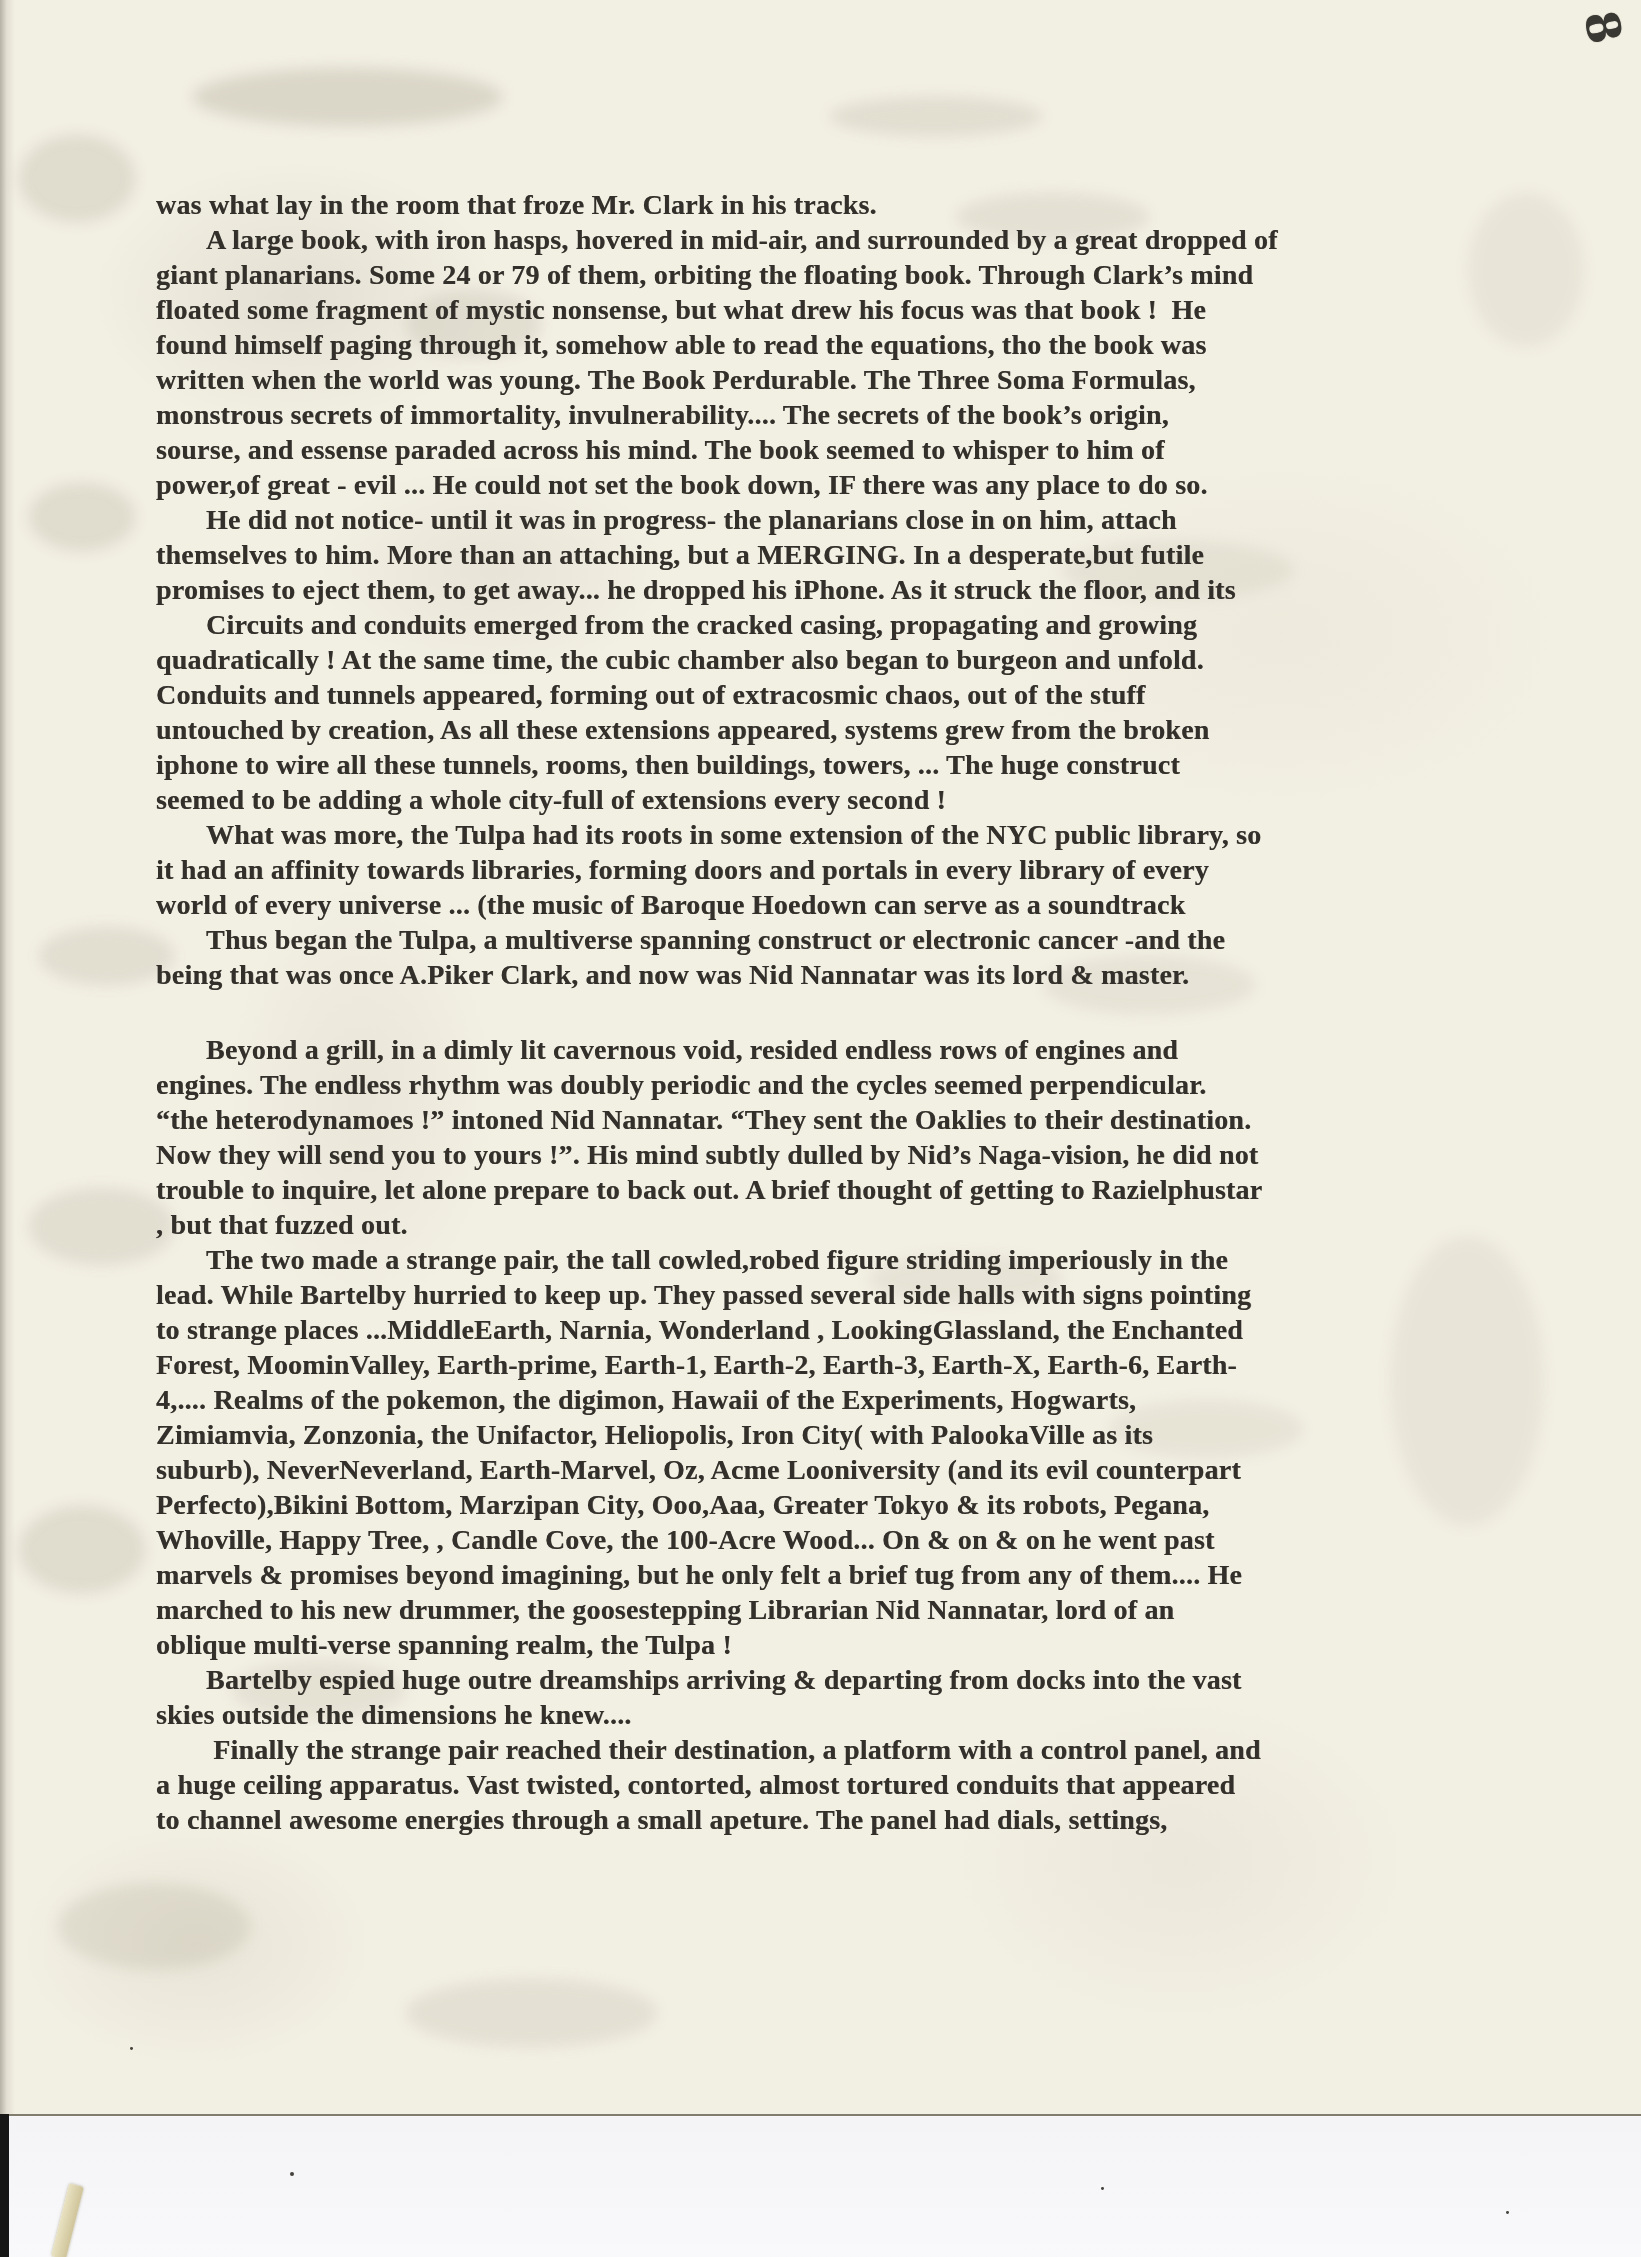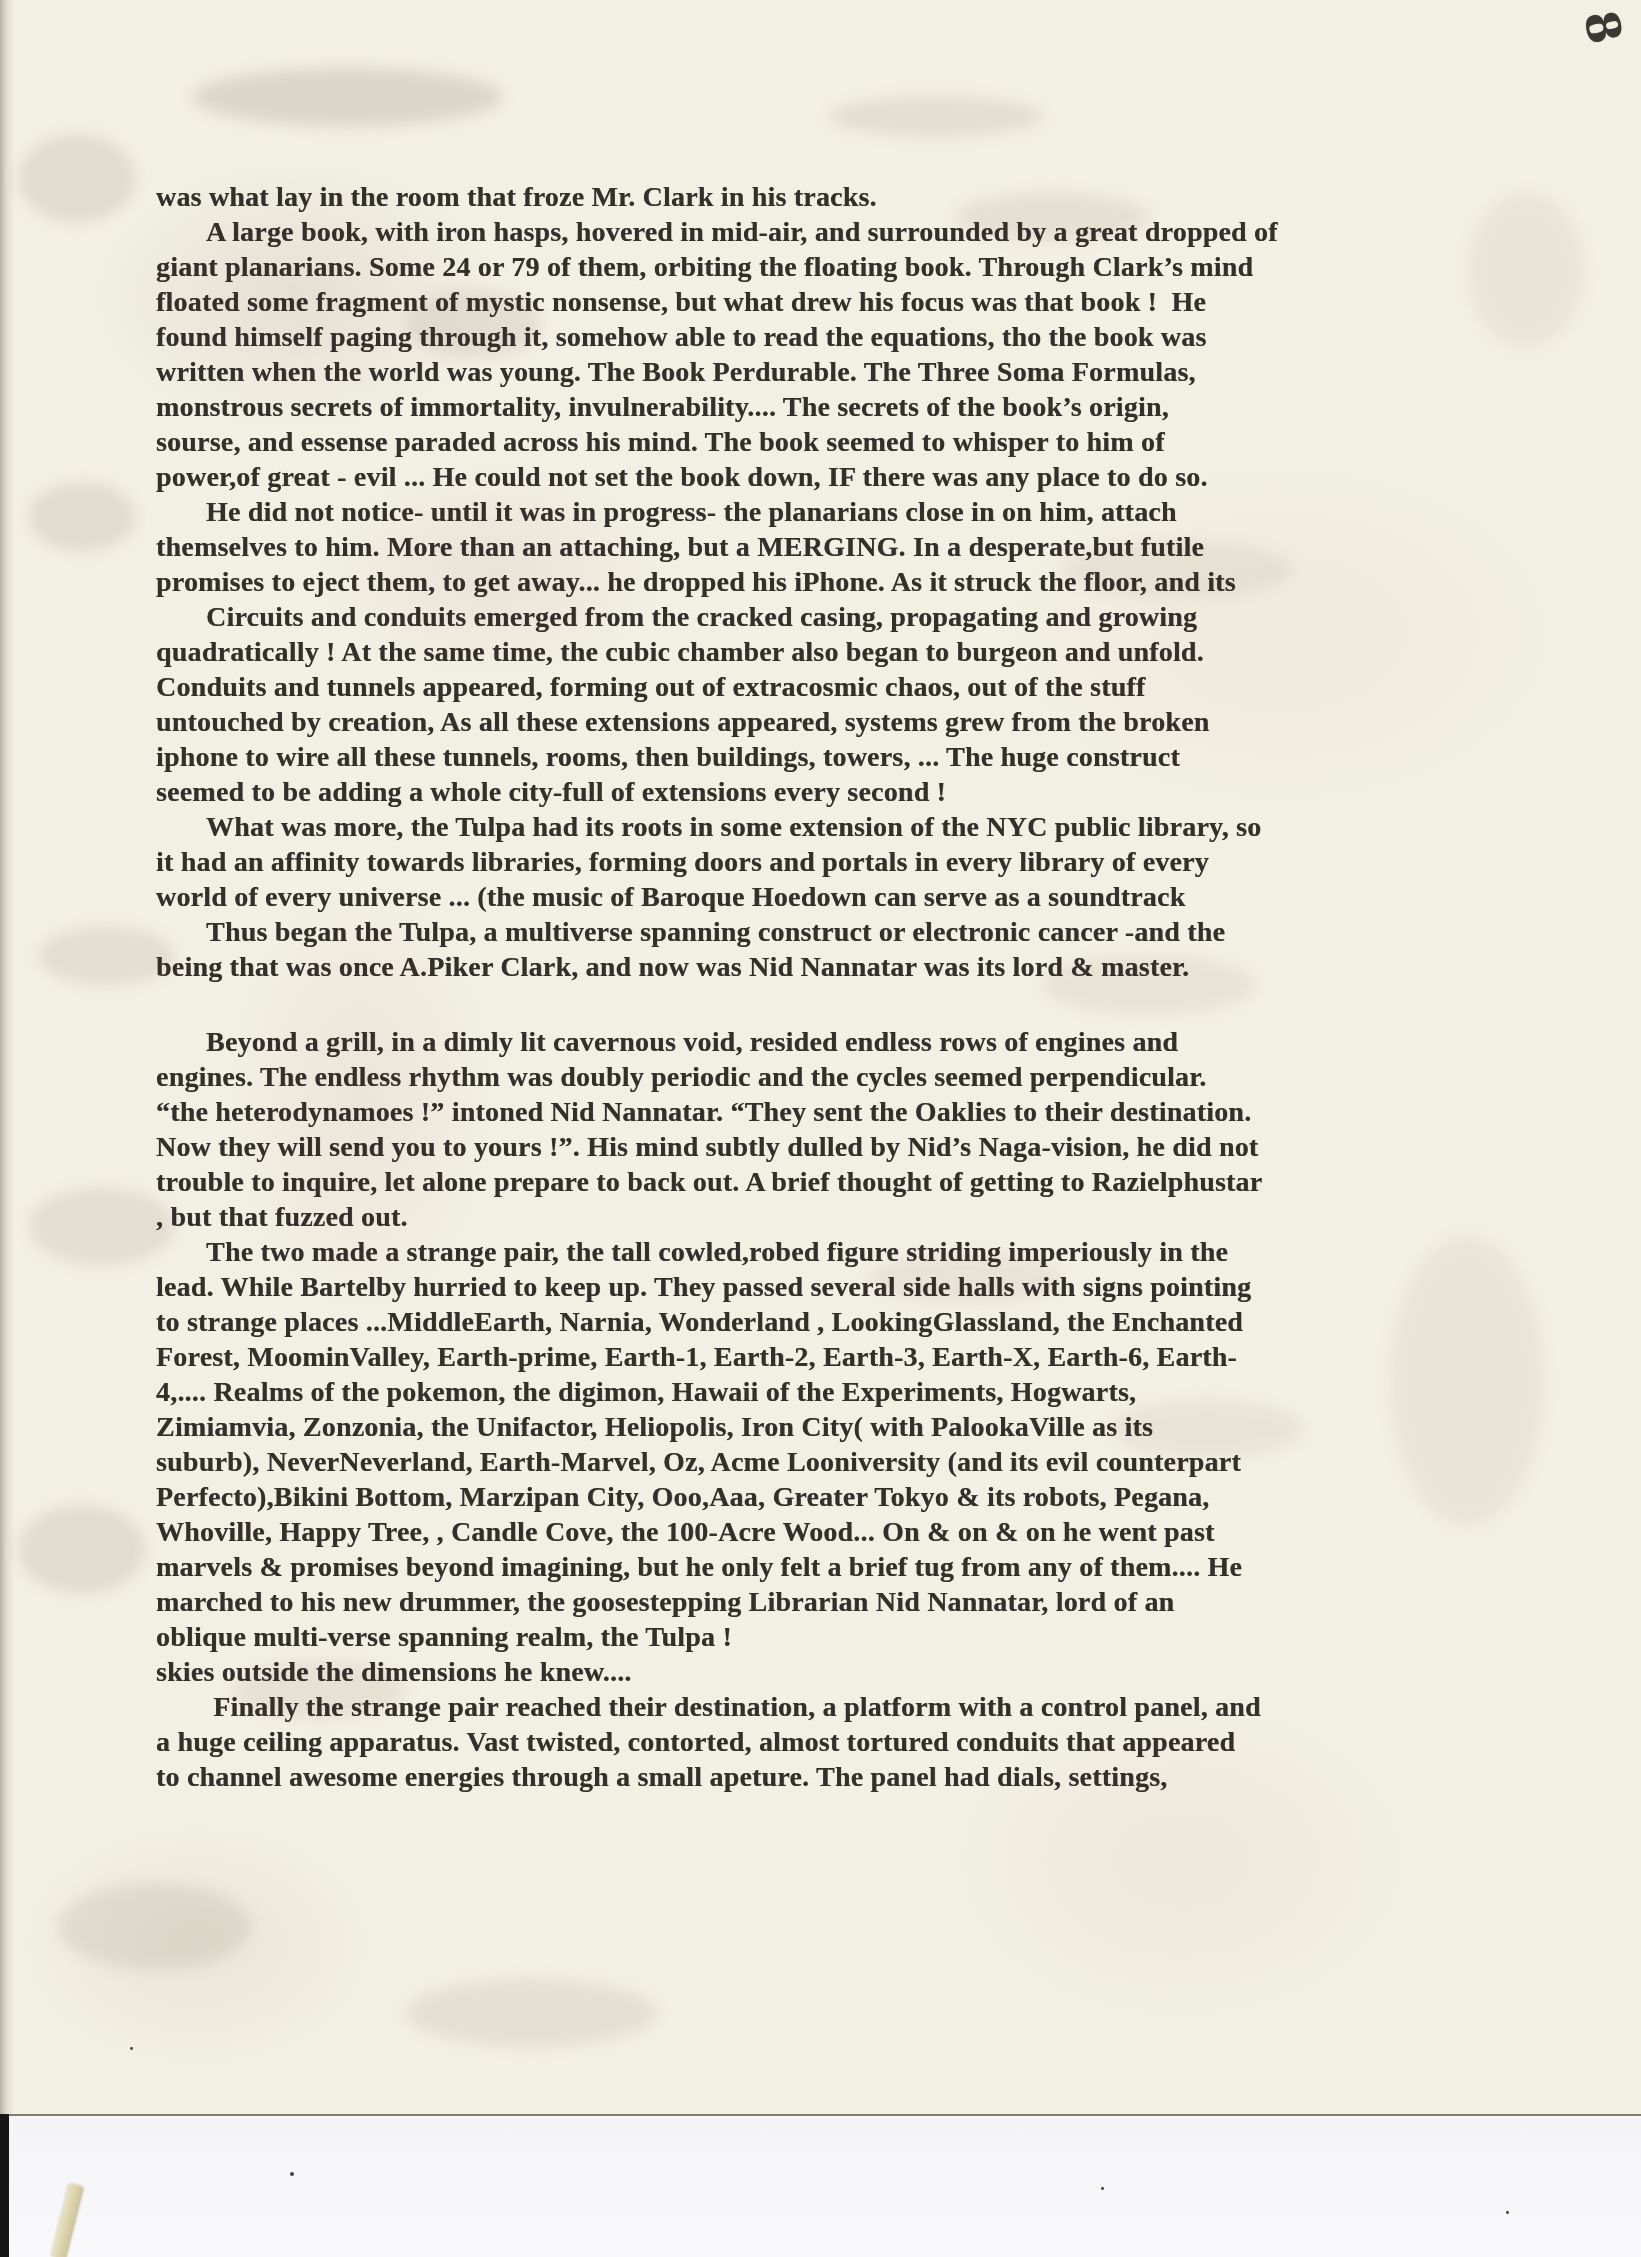--- a/index.html
+++ b/index.html
@@ -30,21 +30,21 @@
     position:absolute; left:0; top:0; width:15.4px; height:2114px;
     background:linear-gradient(90deg, rgba(90,85,70,.40), rgba(130,124,106,.14) 45%, rgba(0,0,0,0));
   }
   .stain {
     position:absolute; border-radius:50%;
     background:rgba(164,158,140,.30); filter:blur(6.8px);
   }
   .speck { position:absolute; background:#44423c; border-radius:50%; }
   
   .text-block {
-    position:absolute; left:156px; top:179px;
+    position:absolute; left:156px; top:187px;
     color:#33302b; font-weight:bold;
     font-size:28px; line-height:35px; letter-spacing:0.2px;
     text-shadow:0.3px 0.3px 0.6px rgba(45,42,38,.55);
   }
   .line { white-space:pre; }
   .line.indent { padding-left:50px; }
   .para.gap-sm { margin-top:40px; }
   .para.gap-lg { }
   
   .page-number {
@@ -151,20 +151,21 @@
           <div class="line">4,.... Realms of the pokemon, the digimon, Hawaii of the Experiments, Hogwarts,</div>
           <div class="line">Zimiamvia, Zonzonia, the Unifactor, Heliopolis, Iron City( with PalookaVille as its</div>
           <div class="line">suburb), NeverNeverland, Earth-Marvel, Oz, Acme Looniversity (and its evil counterpart</div>
           <div class="line">Perfecto),Bikini Bottom, Marzipan City, Ooo,Aaa, Greater Tokyo &amp; its robots, Pegana,</div>
           <div class="line">Whoville, Happy Tree, , Candle Cove, the 100-Acre Wood... On &amp; on &amp; on he went past</div>
           <div class="line">marvels &amp; promises beyond imagining, but he only felt a brief tug from any of them.... He</div>
           <div class="line">marched to his new drummer, the goosestepping Librarian Nid Nannatar, lord of an</div>
           <div class="line">oblique multi-verse spanning realm, the Tulpa !</div>
         </div>
         <div class="para">
+          <div class="line indent">Bartelby espied huge outre dreamships arriving &amp; departing from docks into the vast</div>
           <div class="line">skies outside the dimensions he knew....</div>
         </div>
         <div class="para gap-lg">
           <div class="line indent"> Finally the strange pair reached their destination, a platform with a control panel, and</div>
           <div class="line">a huge ceiling apparatus. Vast twisted, contorted, almost tortured conduits that appeared</div>
           <div class="line">to channel awesome energies through a small apeture. The panel had dials, settings,</div>
         </div>
       </div>
   </div>
 

